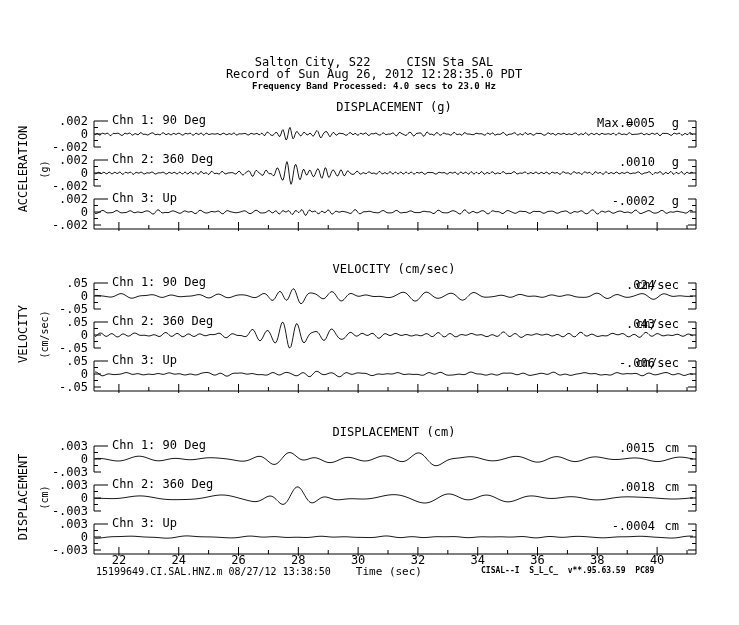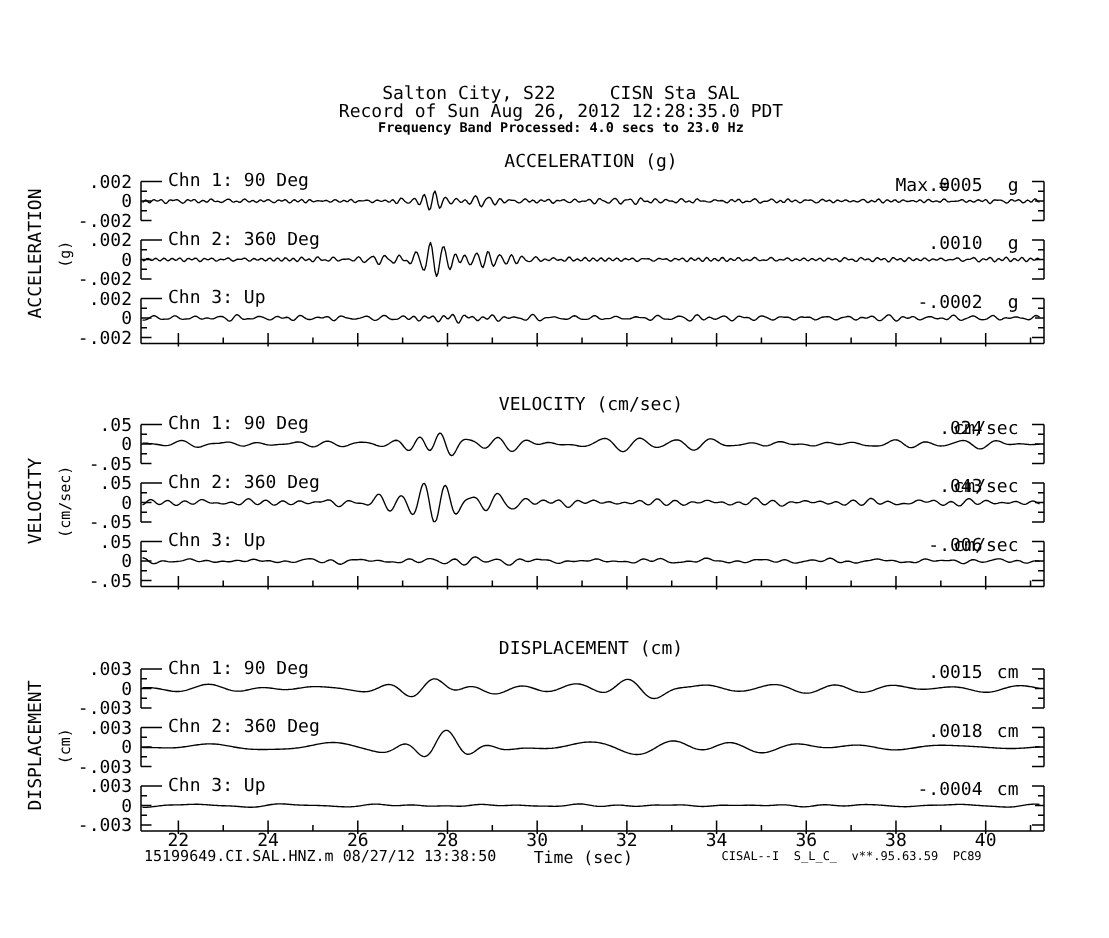--- a/index.html
+++ b/index.html
@@ -10,21 +10,21 @@
   .l1{top:55px;font-size:12px;}
   .l2{top:67px;font-size:12px;}
   .l3{top:81px;font-size:9px;font-weight:bold;}
   .l4{top:91px;font-size:9px;font-weight:bold;}
   .ptitle{left:94px;width:600px;text-align:center;font-size:12px;}
   .t1{top:100px;} .t2{top:262px;} .t3{top:425px;}
   .vlabel{position:absolute;width:160px;text-align:center;transform:rotate(-90deg);font-size:12px;}
   .vunit{position:absolute;width:160px;text-align:center;transform:rotate(-90deg);font-size:10px;}
   .timelabel{top:565px;left:290px;width:132px;text-align:right;font-size:11px;}
   .footl{top:566px;left:96px;font-size:10px;}
-  .footr{top:566px;left:481px;font-size:8px;}
+  .footr{top:566px;left:481px;font-size:8px;font-weight:bold;}
   svg{position:absolute;left:0;top:0;}
   svg text{font-family:"DejaVu Sans Mono",monospace;fill:#000;}
 </style>
 </head>
 <body>
 
 <div class="page">
   <svg id="plot" width="739" height="625" viewBox="0 0 739 625">
       <line x1="94" y1="121" x2="94" y2="147" stroke="#000" stroke-width="1"></line>
       <line x1="94" y1="121" x2="108" y2="121" stroke="#000" stroke-width="1"></line>
@@ -270,21 +270,21 @@
       <text x="477.7199999999999" y="560" text-anchor="middle" font-size="12" dominant-baseline="central">34</text>
       <text x="537.52" y="560" text-anchor="middle" font-size="12" dominant-baseline="central">36</text>
       <text x="597.3199999999999" y="560" text-anchor="middle" font-size="12" dominant-baseline="central">38</text>
       <text x="657.1199999999999" y="560" text-anchor="middle" font-size="12" dominant-baseline="central">40</text>
     </svg>
 
   <div class="abs hdr l1">Salton City, S22     CISN Sta SAL</div>
   <div class="abs hdr l2">Record of Sun Aug 26, 2012 12:28:35.0 PDT</div>
   <div class="abs hdr l3">Frequency Band Processed: 4.0 secs to 23.0 Hz</div>
 
-  <div class="abs ptitle t1">ACCELERATION (g)</div>
+  <div class="abs ptitle t1">DISPLACEMENT (g)</div>
   <div class="abs ptitle t3">DISPLACEMENT (cm)</div>
   <div class="abs ptitle t2">VELOCITY (cm/sec)</div>
 
   <div class="vlabel" style="left:-57px;top:162px;">ACCELERATION</div>
   <div class="vunit" style="left:-36px;top:164px;">(g)</div>
   <div class="vlabel" style="left:-57px;top:327px;">VELOCITY</div>
   <div class="vunit" style="left:-36px;top:329px;">(cm/sec)</div>
   <div class="vlabel" style="left:-57px;top:490px;">DISPLACEMENT</div>
   <div class="vunit" style="left:-36px;top:492px;">(cm)</div>
 

